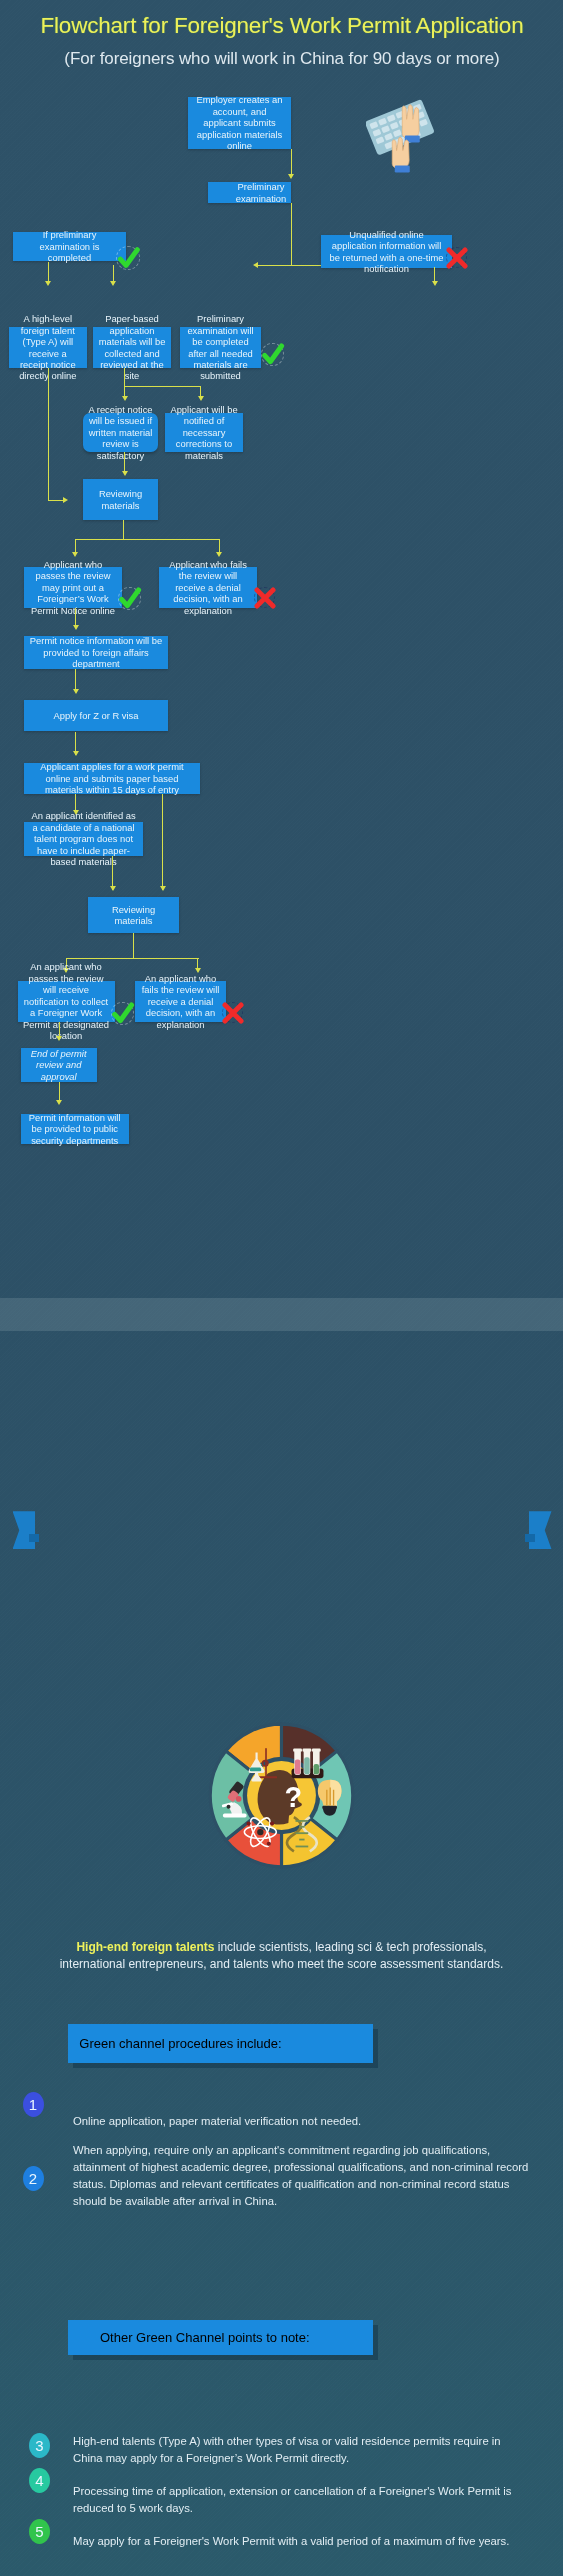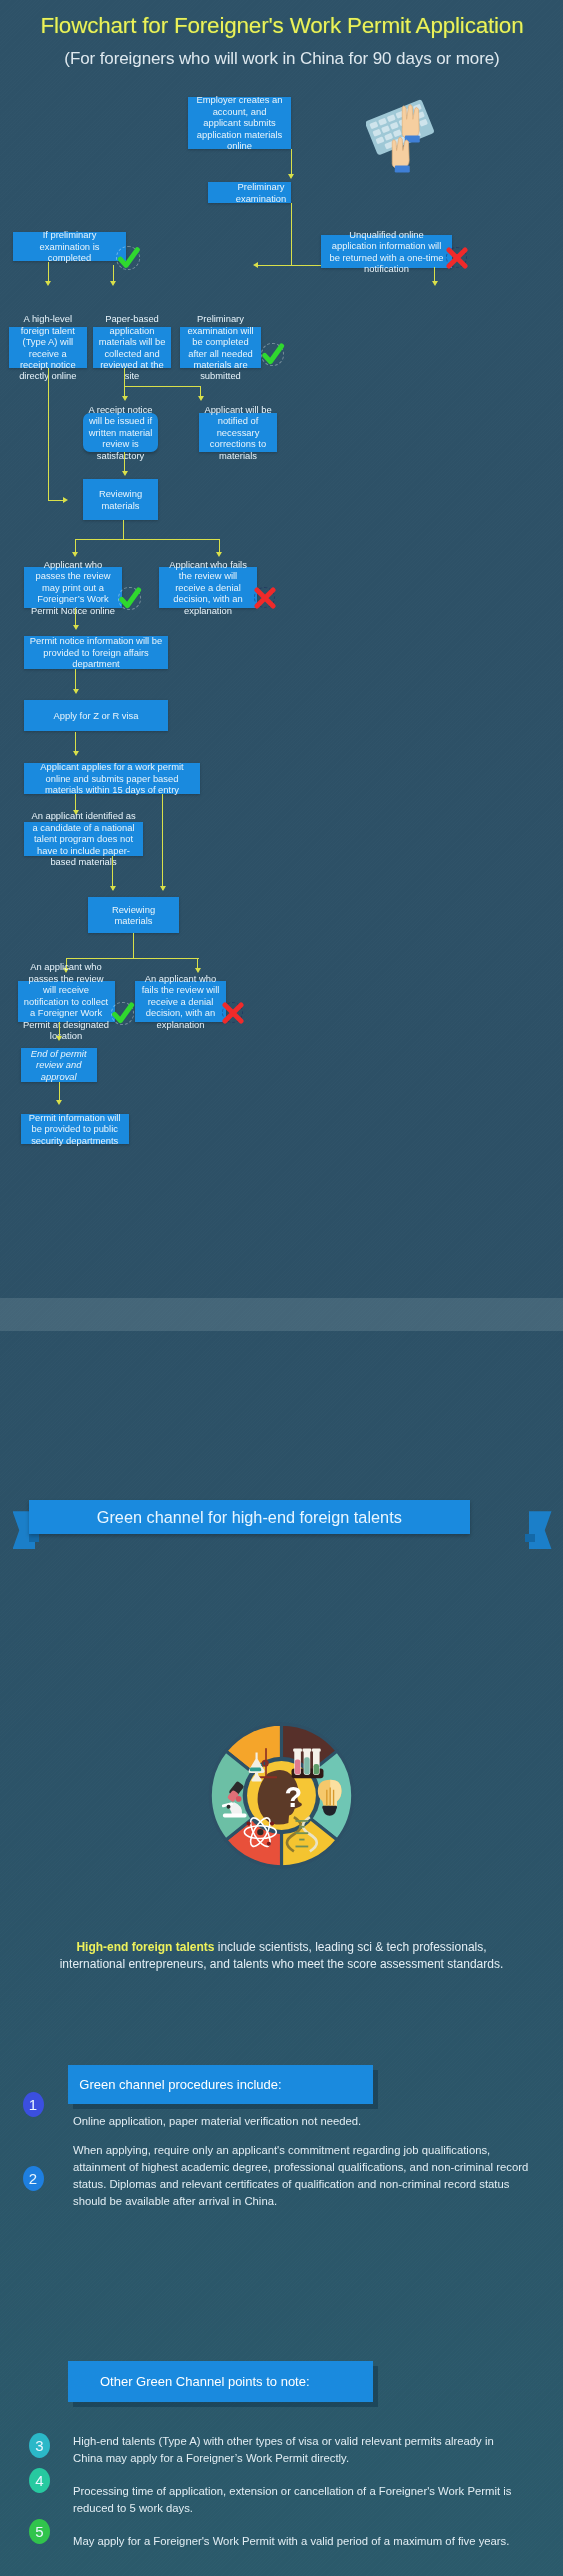--- a/index.html
+++ b/index.html
@@ -145,26 +145,25 @@
     color: #e4eef4;
     font-size: 12px;
     line-height: 1.45;
   }
   .para b { color: #eef15b; font-weight: bold; }
 
   
   .plaque {
     position: absolute;
     background: #1a8ade;
-    color: #ffffff;
+    color: #000000;
     display: flex; align-items: center;
     padding: 0 11.3px;
     font-size: 13px;
     box-shadow: 5px 5px 0 rgba(14,48,70,0.45);
-    margin-top: 41px;
   }
 
   
   .num-badge {
     position: absolute;
     width: 21px; height: 25px;
     border-radius: 50%;
     display: flex; align-items: center; justify-content: center;
     color: #eaf6ff;
     font-size: 15px;
@@ -268,21 +267,21 @@
 </div>
 
 <div class="vline" style="left:124px; top:368px; height:19px;"></div>
 <div class="hline" style="left:124px; top:386px; width:76px;"></div>
 <div class="arrowdown" style="left:122px; top:396px;"></div>
 <div class="arrowdown" style="left:198px; top:396px;"></div>
 <div class="vline" style="left:124px; top:386px; height:12.5px;"></div>
 <div class="vline" style="left:200px; top:386px; height:12.5px;"></div>
 
 <div class="fbox" style="left:83px; top:413px; width:75px; height:39px;border-radius:7px;">A receipt notice will be issued if written material review is satisfactory</div>
-<div class="fbox" style="left:165px; top:413px; width:78px; height:39px;margin-left:34px;">Applicant will be notified of necessary corrections to materials</div>
+<div class="fbox" style="left:165px; top:413px; width:78px; height:39px;">Applicant will be notified of necessary corrections to materials</div>
 
 <div class="vline" style="left:48px; top:368px; height:133px;"></div>
 <div class="hline" style="left:48px; top:500px; width:17px;"></div>
 <div class="arrowright" style="left:63px; top:497px;"></div>
 
 <div class="vline" style="left:124px; top:452px; height:21px;"></div>
 <div class="arrowdown" style="left:122px; top:471px;"></div>
 
 <div class="fbox" style="left:83px; top:479px; width:75px; height:41px;">Reviewing materials</div>
 
@@ -370,21 +369,20 @@
 
 <div class="fbox" style="left:20.7px; top:1114px; width:108px; height:30px;">Permit information will be provided to public security departments</div>
 
 <div class="band" style="top:1298px; height:33px;"></div>
 
 <div class="ribbon-wrap" style="left:12.5px; top:1500px; width:539px; height:50px;">
   <div class="ribbon-tail-l"></div>
   <div class="ribbon-tail-r"></div>
   <div class="ribbon-fold-l"></div>
   <div class="ribbon-fold-r"></div>
-  <div class="ribbon-main">Green channel for high-end foreign talents</div>
 </div>
 
 <div class="wheel" style="left:202px; top:1716px; width:159px; height:159px;">
   <svg width="159" height="159" viewBox="0 0 254 254">
 
     <g>
       <path d="M127 127 L127 13 A114 114 0 0 0 38 56 Z" fill="#f5a52a" transform="rotate(0 127 127)" stroke="#2d5066" stroke-width="5" stroke-linejoin="round"></path>
     </g>
 
     <path d="M127 127 L127 13 A114 114 0 0 1 216 56 Z" fill="#57302a" stroke="#2d5066" stroke-width="5" stroke-linejoin="round"></path>
@@ -483,23 +481,23 @@
 </div>
 
 <div class="plaque" style="left:68px; top:2024px; width:305px; height:39px;">Green channel procedures include:</div>
 
 <div class="num-badge" style="left:22.5px; top:2092px; background:#3b4fe0;">1</div>
 <div class="num-text" style="left:73px; top:2113px; width:451px;">Online application, paper material verification not needed.</div>
 
 <div class="num-badge" style="left:22.5px; top:2166px; background:#1e7fe0;">2</div>
 <div class="num-text" style="left:73px; top:2142px; width:460px;">When applying, require only an applicant's commitment regarding job qualifications, attainment of highest academic degree, professional qualifications, and non-criminal record status. Diplomas and relevant certificates of qualification and non-criminal record status should be available after arrival in China.</div>
 
-<div class="plaque" style="left:68px; top:2320px; width:305px; height:41px;padding-left:32px;">Other Green Channel points to note:</div>
+<div class="plaque" style="left:68px; top:2320px; width:305px; height:35px;padding-left:32px;">Other Green Channel points to note:</div>
 
 <div class="num-badge" style="left:29px; top:2433px; background:#2bb8c8;">3</div>
-<div class="num-text" style="left:73px; top:2433px; width:451px;">High-end talents (Type A) with other types of visa or valid relevant permits already in China may apply for a Foreigner’s Work Permit directly.</div>
+<div class="num-text" style="left:73px; top:2433px; width:451px;">High-end talents (Type A) with other types of visa or valid residence permits require in China may apply for a Foreigner’s Work Permit directly.</div>
 
 <div class="num-badge" style="left:29px; top:2468px; background:#27c9a0;">4</div>
 <div class="num-text" style="left:73px; top:2483px; width:451px;"> Processing time of application, extension or cancellation of a Foreigner's Work Permit is reduced to 5 work days.</div>
 
 <div class="num-badge" style="left:29px; top:2519px; background:#31c44c;">5</div>
 <div class="num-text" style="left:73px; top:2533px; width:451px;">May apply for a Foreigner's Work Permit with a valid period of a maximum of five years.</div>
 
 
 </body></html>

